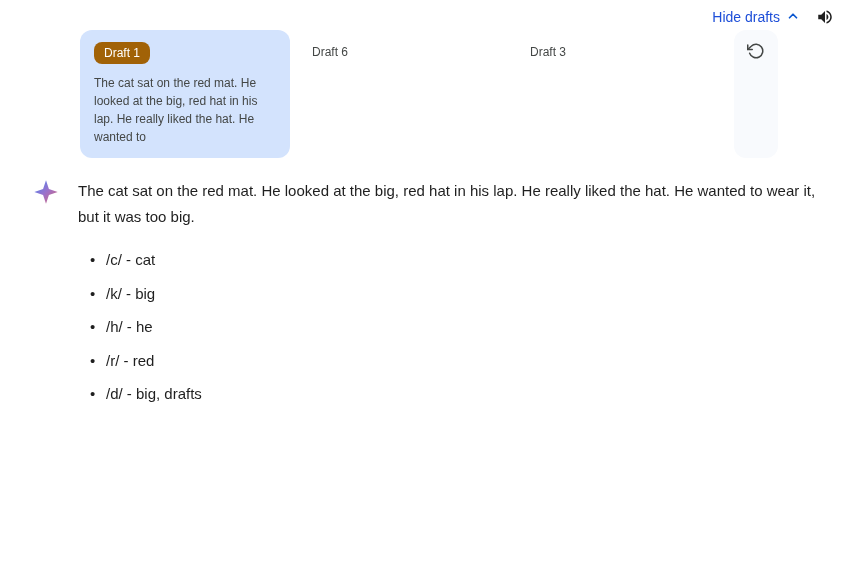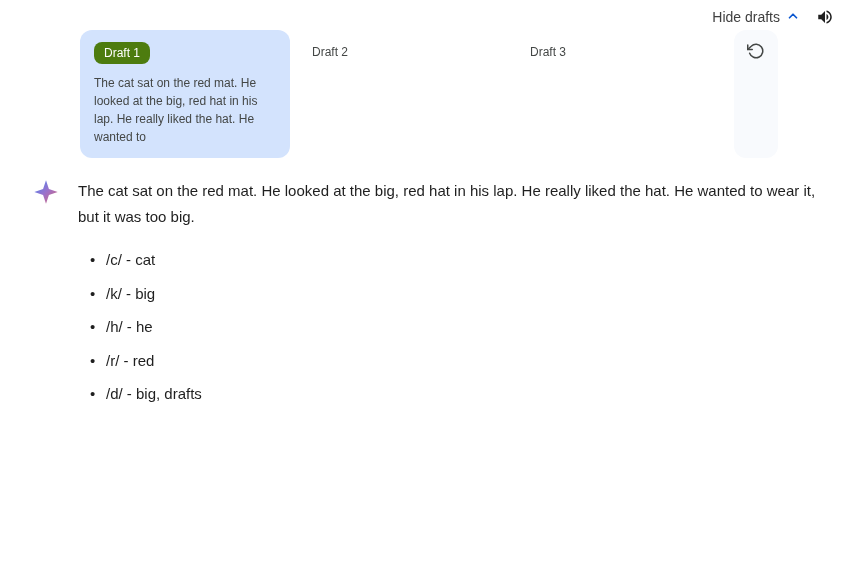--- a/index.html
+++ b/index.html
@@ -14,21 +14,21 @@
       display: flex;
       justify-content: flex-end;
       align-items: center;
       padding: 8px 24px 4px 0;
       gap: 16px;
     }
     .hide-drafts {
       display: flex;
       align-items: center;
       gap: 6px;
-      color: #404040;
+      color: #1d4ed8;
       font-size: 14px;
       font-weight: 500;
       cursor: pointer;
     }
     .chevron-up {
       color: #0b57d0;
       font-size: 14px;
     }
     .speaker-icon {
       width: 18px;
@@ -55,21 +55,21 @@
       padding: 12px 14px;
     }
     .draft-label {
       display: inline-block;
       font-size: 12px;
       font-weight: 500;
       color: #444746;
       margin-bottom: 10px;
     }
     .draft-card.selected .draft-label {
-      background: #4d7c0f;
+      background: #a16207;
       color: #ffffff;
       padding: 4px 10px;
       border-radius: 8px;
       font-weight: 500;
     }
     .draft-preview {
       font-size: 12px;
       color: #444746;
       line-height: 1.5;
     }
@@ -143,21 +143,21 @@
       </svg>
   </span>
 </div>
 
 <div class="drafts-container">
   <div class="draft-card selected">
     <span class="draft-label">Draft 1</span>
     <div class="draft-preview">The cat sat on the red mat. He looked at the big, red hat in his lap.  He really liked the hat. He wanted to</div>
   </div>
   <div class="draft-card">
-    <span class="draft-label">Draft 2</span>
+    <span class="draft-label">Draft 6</span>
   </div>
   <div class="draft-card">
     <span class="draft-label">Draft 3</span>
   </div>
   <div class="regenerate-box">
     <span class="regenerate-icon">
       <svg viewBox="0 0 24 24" fill="none" stroke="#444746" stroke-width="2" stroke-linecap="round" stroke-linejoin="round">
           <polyline points="1 4 1 10 7 10"></polyline>
           <path d="M3.51 15a9 9 0 1 0 2.13-9.36L1 10"></path>
         </svg>

